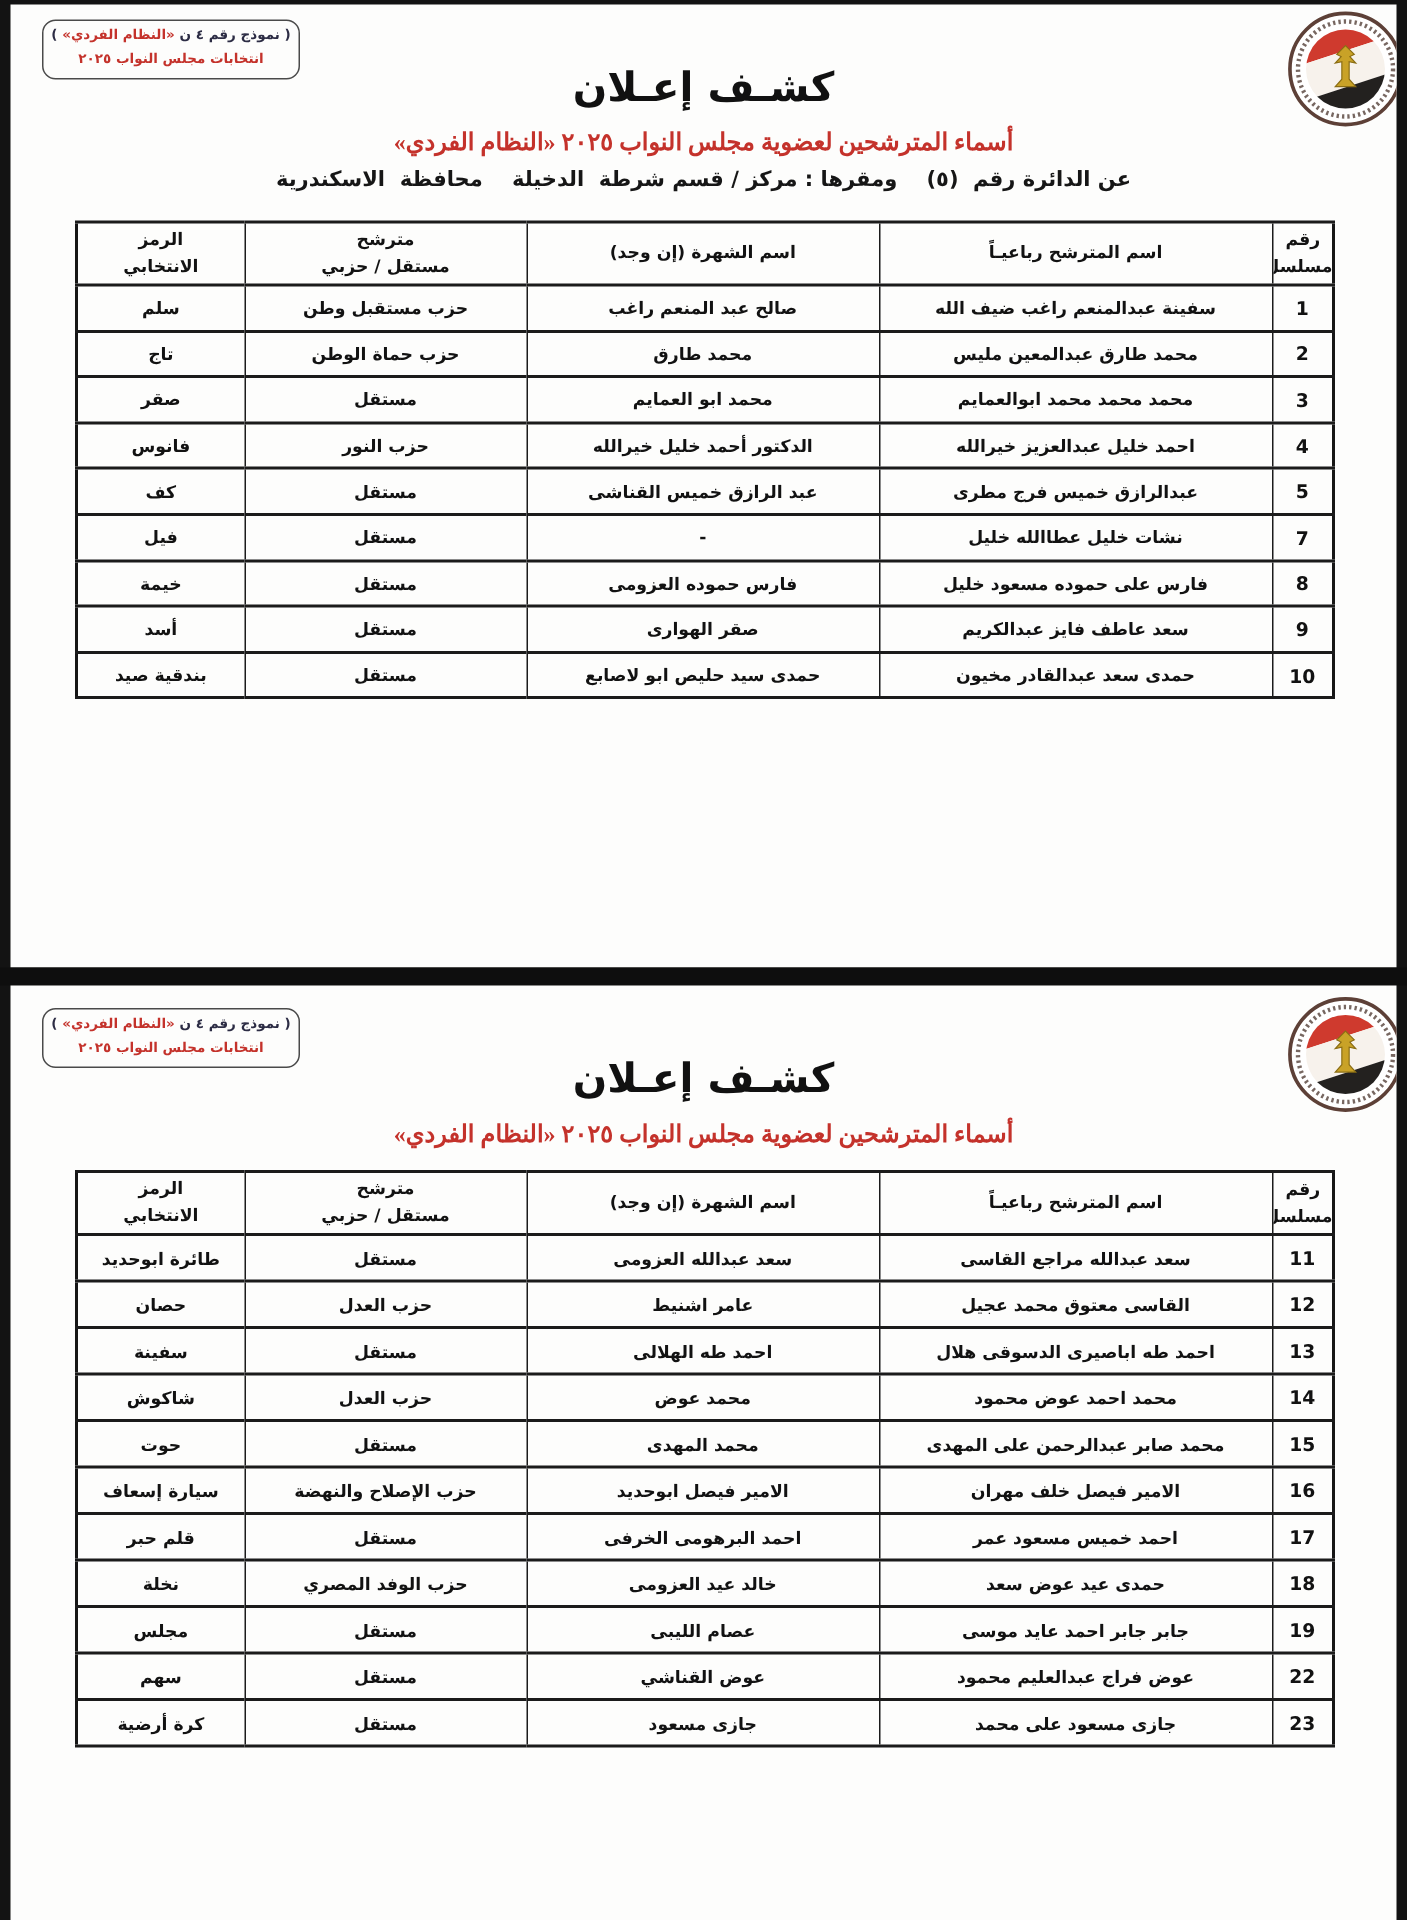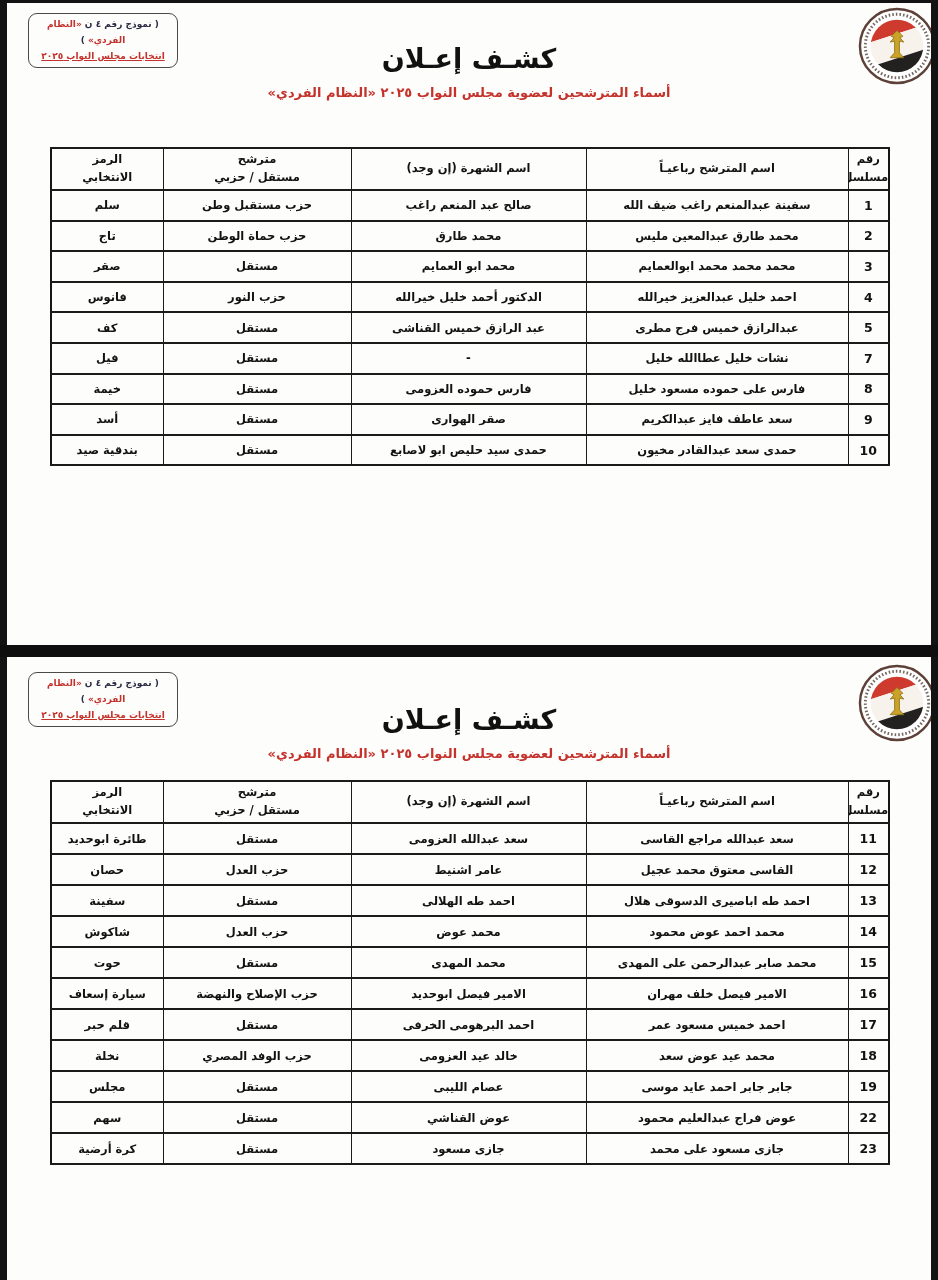--- a/index.html
+++ b/index.html
@@ -23,35 +23,35 @@
   .page-divider {
     position:absolute; left:0; top:645px; width:938px; height:12px;
     background:#0e0e0e;
   }
 
   
   .form-box {
     position:absolute;
     right:auto;
     left:21px;
-    width:150px;
+    width:172px;
     border:1.8px solid #4a4a4a;
     border-radius:9px;
     text-align:center;
     font-size:9px;
     font-weight:bold;
     line-height:1.75;
     padding:3px 4px;
     direction:rtl;
     color:#2c2c44;
   }
   .page-1 .form-box { top:10px; }
   .page-2 .form-box { top:15px; }
   .form-box .red-part { color:#c4322b; }
-  .form-box .line2 { color:#c4322b;text-decoration:underline; }
+  .form-box .line2 { color:#c4322b; }
 
   
   .logo {
     position:absolute;
     top:4px;
     left:auto;
     right:-6px;
     width:80px; height:78px;
   }
   .page-2 .logo { top:7px; }
@@ -62,23 +62,24 @@
     font-size:27px;
     font-weight:bold;
     color:#111;
   }
   .page-1 .doc-title { top:40px; }
   .page-2 .doc-title { top:47px; }
 
   .doc-subtitle {
     position:absolute; left:0; right:0;
     text-align:center;
-    font-size:13px;
+    font-size:16px;
     font-weight:bold;
     color:#c4322b;
+    font-family:Liberation Serif, serif;
   }
   .page-1 .doc-subtitle { top:82px; }
   .page-2 .doc-subtitle { top:89px; }
 
   .district-line {
     position:absolute; left:0; right:0;
     text-align:center;
     font-size:14px;
     font-weight:bold;
     color:#161616;
@@ -151,20 +152,21 @@
           <rect x="0" y="52" width="80" height="28" fill="#23211f"></rect>
         </g>
       </g>
       <path d="M40 24 L46 30 L43 31.5 L47 36 L42.5 35 L42.5 47 L47 52 L33 52 L37.5 47 L37.5 35 L33 36 L37 31.5 L34 30 Z" fill="#c9a227" stroke="#8a6d14" stroke-width="0.8"></path>
       <circle cx="40" cy="40" r="32.5" fill="none" stroke="#4a342c" stroke-width="3" stroke-dasharray="1.6 2.1" opacity="0.75"></circle>
     </svg>
   </div>
 
   <div class="doc-title">كشـف إعـلان</div>
   <div class="doc-subtitle">أسماء المترشحين لعضوية مجلس النواب ٢٠٢٥ «النظام الفردي»</div>
+  <div class="district-line">عن الدائرة رقم  (٥)    ومقرها : مركز / قسم شرطة  الدخيلة    محافظة  الاسكندرية</div>
 
   <table class="ctable">
     <colgroup>
       <col class="c-serial">
         <col class="c-name">
         <col class="c-shohra">
         <col class="c-party">
         <col class="c-symbol">
     </colgroup>
     <thead>
@@ -344,21 +346,21 @@
         </tr>
         <tr>
           <td class="serial">17</td>
           <td>احمد خميس مسعود عمر</td>
           <td>احمد البرهومى الخرفى</td>
           <td>مستقل</td>
           <td>قلم حبر</td>
         </tr>
         <tr>
           <td class="serial">18</td>
-          <td>محمد عيد عوض سعد</td>
+          <td>حمدى عيد عوض سعد</td>
           <td>خالد عيد العزومى</td>
           <td>حزب الوفد المصري</td>
           <td>نخلة</td>
         </tr>
         <tr>
           <td class="serial">19</td>
           <td>جابر جابر احمد عايد موسى</td>
           <td>عصام الليبى</td>
           <td>مستقل</td>
           <td>مجلس</td>

